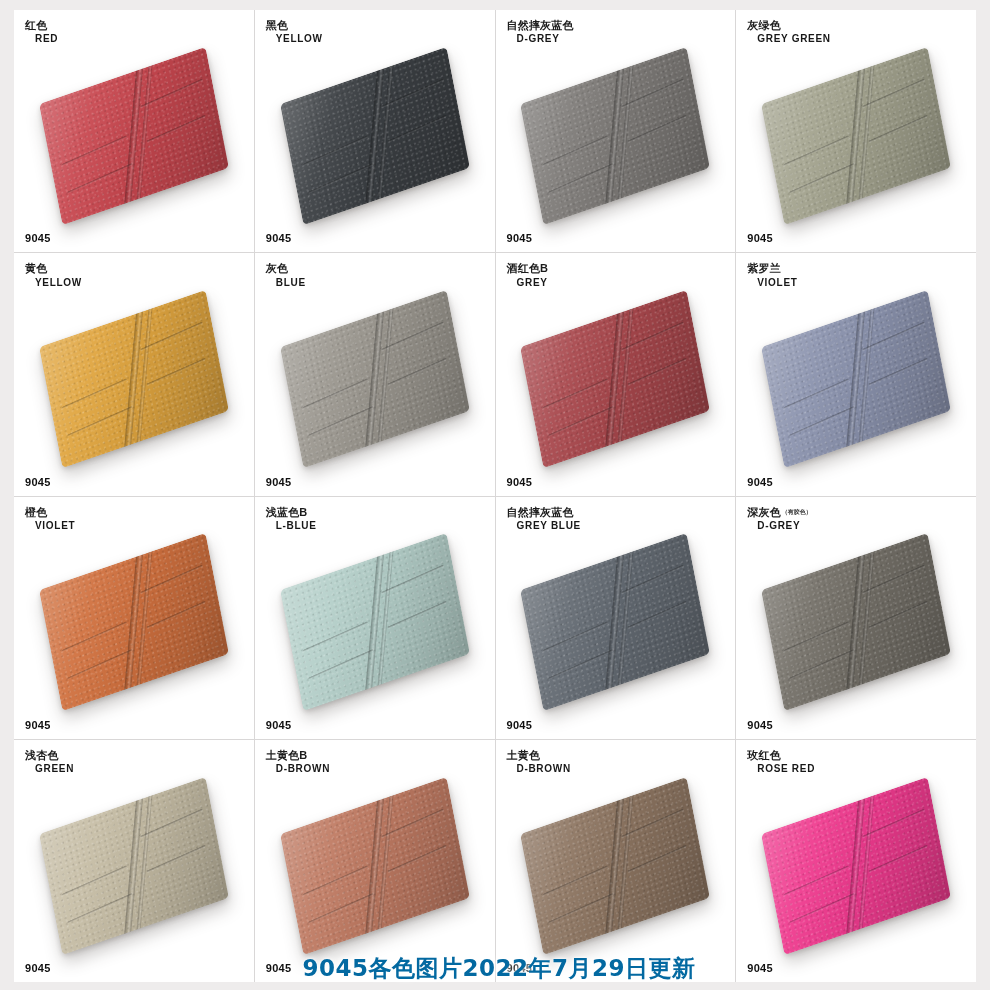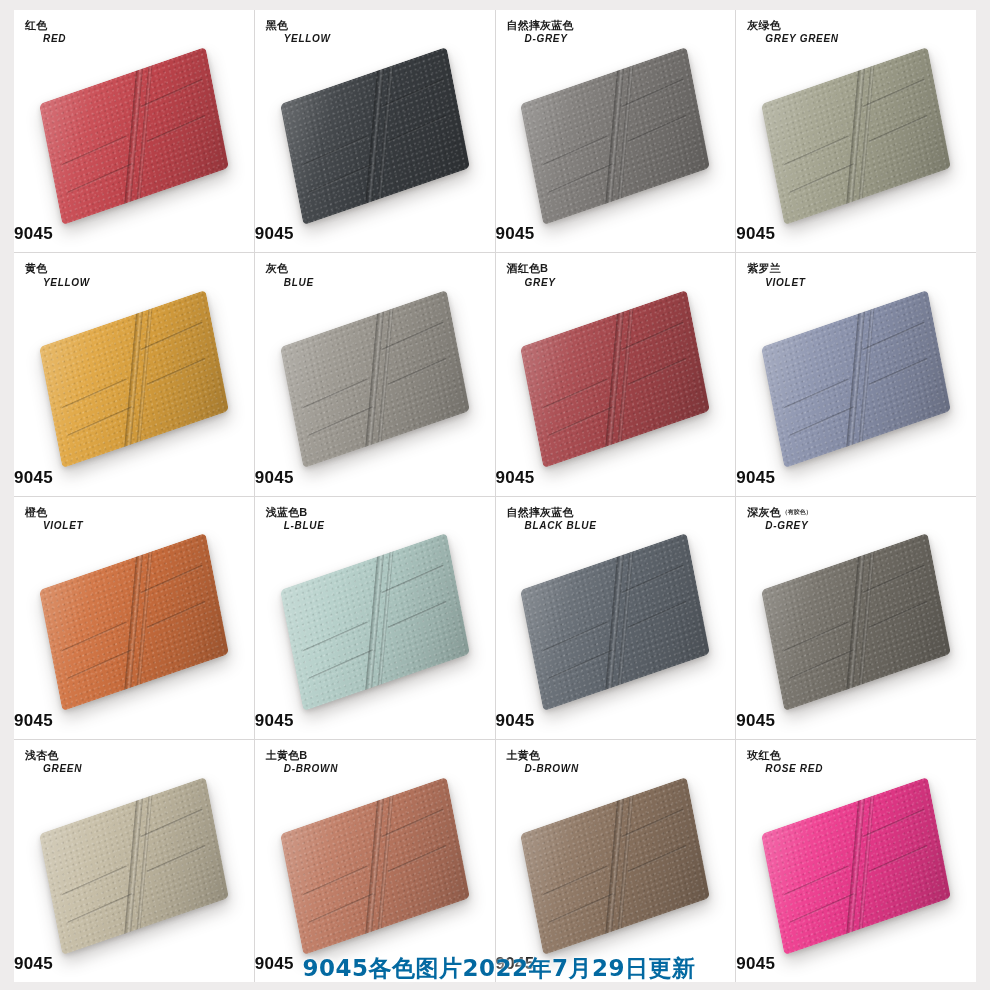--- a/index.html
+++ b/index.html
@@ -66,31 +66,30 @@
     vertical-align: 2px;
     margin-left: 1px;
   }
 
   .label-en {
     font-size: 10px;
     font-weight: 700;
     color: #171717;
     letter-spacing: 0.7px;
     margin-top: 2px;
-    margin-left: 18px;
+    margin-left: 10px;
     white-space: nowrap;
-    font-style: italic;
   }
 
   .cell-code {
     position: absolute;
-    left: 0;
+    left: 11px;
     bottom: 8px;
     z-index: 4;
-    font-size: 17px;
+    font-size: 11px;
     font-weight: 700;
     color: #101010;
     letter-spacing: 0.3px;
   }
 
   
   .photo-area {
     position: absolute;
     left: 0; top: 0;
     width: 100%; height: 100%;
@@ -390,21 +389,21 @@
             <div class="spine"></div>
             <div class="spine2"></div>
             <div class="slot a"></div>
             <div class="slot b"></div>
             <div class="slot c"></div>
             <div class="slot d"></div>
           </div>
         </div>
         <div class="cell-labels">
           <div class="label-cn"><span>自然摔灰蓝色</span><span class="note"></span></div>
-          <div class="label-en">BLACK BLUE</div>
+          <div class="label-en">GREY BLUE</div>
         </div>
         <div class="cell-code">9045</div>
       </div>
       <div class="product-cell">
         <div class="wallet-shadow"></div>
         <div class="photo-area">
           <div class="wallet" style="--leather:#736f67">
             <div class="spine"></div>
             <div class="spine2"></div>
             <div class="slot a"></div>

